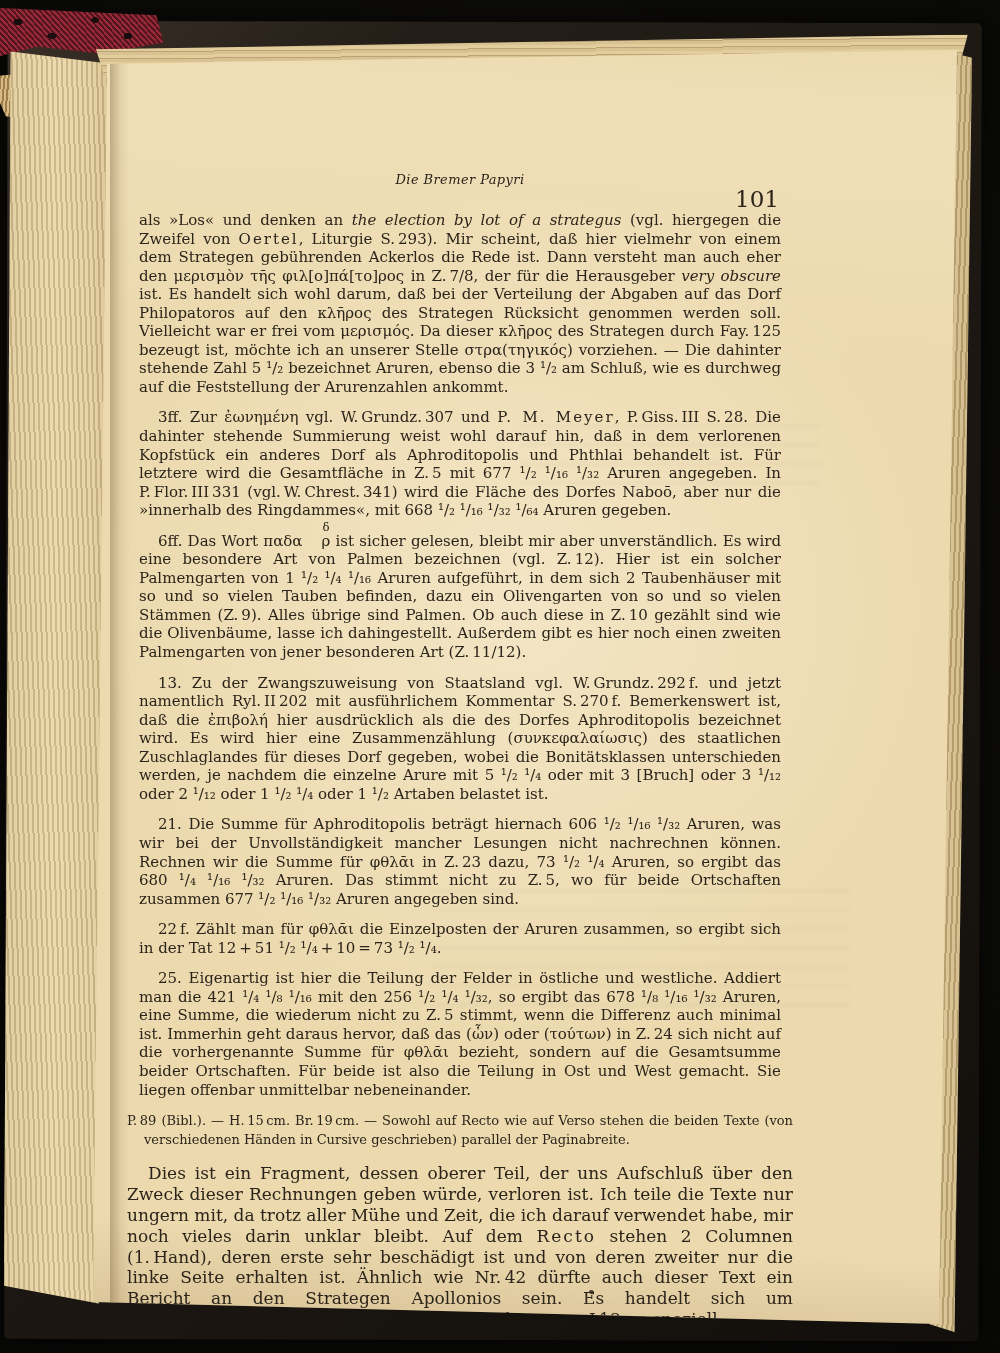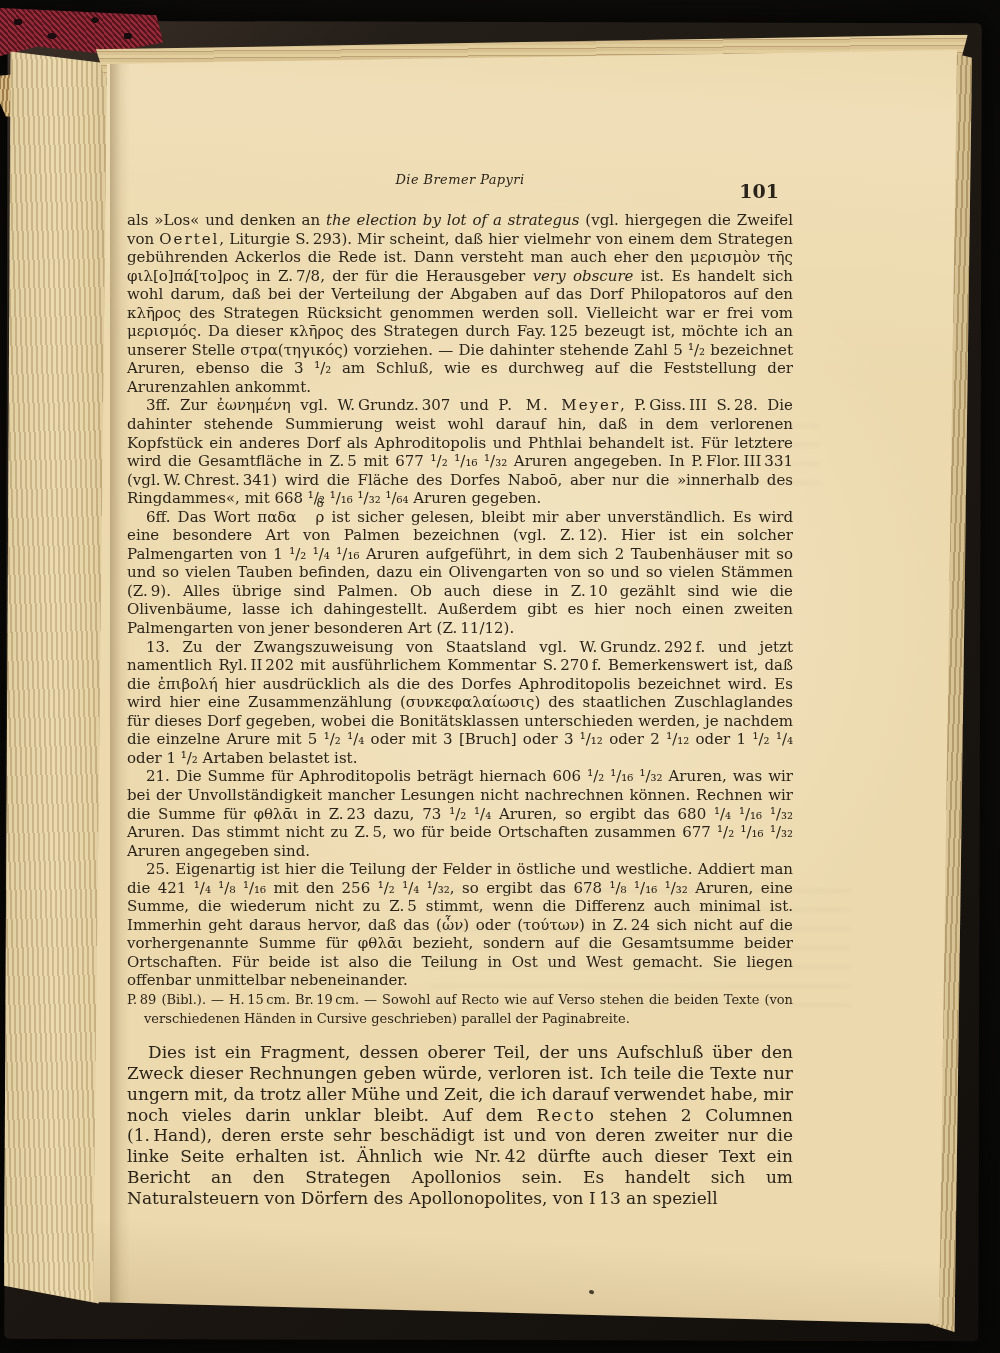--- a/index.html
+++ b/index.html
@@ -80,24 +80,24 @@
     background:repeating-linear-gradient(180deg,#4a4236 0 2px,transparent 2px 19px);}
   .ghost.g1{left:520px;top:425px;width:300px;height:60px;}
   .ghost.g2{left:430px;top:890px;width:420px;height:120px;}
   .speck{position:absolute;left:589px;top:1290px;width:5px;height:4px;border-radius:60% 40% 55% 45%;
     background:#4a4030;transform:rotate(24deg);}
 
   
   .textcol{position:absolute;left:127px;top:172px;width:666px;color:#2b241a;}
   .header{position:relative;height:24px;margin-bottom:15px;}
   .rhead{display:block;text-align:center;font-style:italic;font-size:13px;letter-spacing:.4px;}
-  .pnum{position:absolute;right:14px;top:8px;font-size:19px;font-weight:bold;}
+  .pnum{position:absolute;right:14px;top:14px;font-size:23px;}
 
   .commentary{font-size:15px;line-height:18.55px;text-align:justify;}
-  .commentary p{margin:0;}
+  .commentary p{margin:12px;}
   .commentary p.ind{text-indent:19px;}
 
   .i{font-style:italic;}
   .sp{letter-spacing:2px;}
   .stack{display:inline-block;position:relative;}
   .stack .above{position:absolute;left:.08em;top:-.8em;font-size:.78em;line-height:1;}
 
   .heading{margin:27px 0 9px;text-align:center;font-size:17.5px;font-weight:bold;letter-spacing:.2px;}
   .heading .hnum{margin-right:16px;}
   .meta{margin:0;font-size:13px;line-height:19.4px;text-align:justify;padding-left:17px;text-indent:-17px;}
@@ -125,20 +125,21 @@
         <span class="rhead">Die Bremer Papyri</span>
         <span class="pnum">101</span>
       </div>
 
       <div class="commentary">
           <p class="noind"><span>als »Los« und denken an </span><span class="i">the election by lot of a strategus</span><span> (vgl. hiergegen die Zweifel von </span><span class="sp">Oertel</span><span>, Liturgie S. 293). Mir scheint, daß hier vielmehr von einem dem Strategen gebührenden Ackerlos die Rede ist. Dann versteht man auch eher den μερισμὸν τῆς φιλ[ο]πά[το]ρος in Z. 7/8, der für die Herausgeber </span><span class="i">very obscure</span><span> ist. Es handelt sich wohl darum, daß bei der Verteilung der Abgaben auf das Dorf Philopatoros auf den κλῆρος des Strategen Rücksicht genommen werden soll. Vielleicht war er frei vom μερισμός. Da dieser κλῆρος des Strategen durch Fay. 125 bezeugt ist, möchte ich an unserer Stelle στρα(τηγικός) vorziehen. — Die dahinter stehende Zahl 5&nbsp;¹/₂ bezeichnet Aruren, ebenso die 3&nbsp;¹/₂ am Schluß, wie es durchweg auf die Feststellung der Arurenzahlen ankommt.</span></p>
           <p class="ind"><span>3ff. Zur ἐωνημένη vgl. W. Grundz. 307 und </span><span class="sp">P. M. Meyer</span><span>, P. Giss. III S. 28. Die dahinter stehende Summierung weist wohl darauf hin, daß in dem verlorenen Kopfstück ein anderes Dorf als Aphroditopolis und Phthlai behandelt ist. Für letztere wird die Gesamtfläche in Z. 5 mit 677&nbsp;¹/₂&nbsp;¹/₁₆&nbsp;¹/₃₂ Aruren angegeben. In P. Flor. III 331 (vgl. W. Chrest. 341) wird die Fläche des Dorfes Naboō, aber nur die »innerhalb des Ringdammes«, mit 668&nbsp;¹/₂&nbsp;¹/₁₆ ¹/₃₂&nbsp;¹/₆₄ Aruren gegeben.</span></p>
           <p class="ind"><span>6ff. Das Wort παδα</span><span class="stack"><span class="above">δ</span><span>ρ</span></span><span> ist sicher gelesen, bleibt mir aber unverständlich. Es wird eine besondere Art von Palmen bezeichnen (vgl. Z. 12). Hier ist ein solcher Palmengarten von 1&nbsp;¹/₂&nbsp;¹/₄&nbsp;¹/₁₆ Aruren aufgeführt, in dem sich 2 Taubenhäuser mit so und so vielen Tauben befinden, dazu ein Olivengarten von so und so vielen Stämmen (Z. 9). Alles übrige sind Palmen. Ob auch diese in Z. 10 gezählt sind wie die Olivenbäume, lasse ich dahingestellt. Außerdem gibt es hier noch einen zweiten Palmengarten von jener besonderen Art (Z. 11/12).</span></p>
           <p class="ind"><span>13. Zu der Zwangszuweisung von Staatsland vgl. W. Grundz. 292 f. und jetzt namentlich Ryl. II 202 mit ausführlichem Kommentar S. 270 f. Bemerkenswert ist, daß die ἐπιβολή hier ausdrücklich als die des Dorfes Aphroditopolis bezeichnet wird. Es wird hier eine Zusammenzählung (συνκεφαλαίωσις) des staatlichen Zuschlaglandes für dieses Dorf gegeben, wobei die Bonitätsklassen unterschieden werden, je nachdem die einzelne Arure mit 5&nbsp;¹/₂&nbsp;¹/₄ oder mit 3 [Bruch] oder 3&nbsp;¹/₁₂ oder 2&nbsp;¹/₁₂ oder 1&nbsp;¹/₂&nbsp;¹/₄ oder 1&nbsp;¹/₂ Artaben belastet ist.</span></p>
           <p class="ind"><span>21. Die Summe für Aphroditopolis beträgt hiernach 606&nbsp;¹/₂&nbsp;¹/₁₆&nbsp;¹/₃₂ Aruren, was wir bei der Unvollständigkeit mancher Lesungen nicht nachrechnen können. Rechnen wir die Summe für φθλᾶι in Z. 23 dazu, 73&nbsp;¹/₂&nbsp;¹/₄ Aruren, so ergibt das 680&nbsp;¹/₄&nbsp;¹/₁₆&nbsp;¹/₃₂ Aruren. Das stimmt nicht zu Z. 5, wo für beide Ortschaften zusammen 677&nbsp;¹/₂&nbsp;¹/₁₆&nbsp;¹/₃₂ Aruren angegeben sind.</span></p>
+          <p class="ind"><span>22 f. Zählt man für φθλᾶι die Einzelposten der Aruren zusammen, so ergibt sich in der Tat 12 + 51&nbsp;¹/₂&nbsp;¹/₄ + 10 = 73&nbsp;¹/₂&nbsp;¹/₄.</span></p>
           <p class="ind"><span>25. Eigenartig ist hier die Teilung der Felder in östliche und westliche. Addiert man die 421&nbsp;¹/₄&nbsp;¹/₈&nbsp;¹/₁₆ mit den 256&nbsp;¹/₂&nbsp;¹/₄&nbsp;¹/₃₂, so ergibt das 678&nbsp;¹/₈&nbsp;¹/₁₆&nbsp;¹/₃₂ Aruren, eine Summe, die wiederum nicht zu Z. 5 stimmt, wenn die Differenz auch minimal ist. Immerhin geht daraus hervor, daß das (ὧν) oder (τούτων) in Z. 24 sich nicht auf die vorhergenannte Summe für φθλᾶι bezieht, sondern auf die Gesamtsumme beider Ortschaften. Für beide ist also die Teilung in Ost und West gemacht. Sie liegen offenbar unmittelbar nebeneinander.</span></p>
         </div>
 
 
       <p class="meta">P. 89 (Bibl.). — H. 15 cm. Br. 19 cm. — Sowohl auf Recto wie auf Verso stehen die beiden Texte (von verschiedenen Händen in Cursive geschrieben) parallel der Paginabreite.</p>
 
       <p class="bodytext"><span>Dies ist ein Fragment, dessen oberer Teil, der uns Aufschluß über den Zweck dieser Rechnungen geben würde, verloren ist. Ich teile die Texte nur ungern mit, da trotz aller Mühe und Zeit, die ich darauf verwendet habe, mir noch vieles darin unklar bleibt. Auf dem </span><span class="sp">Recto</span><span> stehen 2 Columnen (1. Hand), deren erste sehr beschädigt ist und von deren zweiter nur die linke Seite erhalten ist. Ähnlich wie Nr. 42 dürfte auch dieser Text ein Bericht an den Strategen Apollonios sein. Es handelt sich um Naturalsteuern von Dörfern des Apollonopolites, von I 13 an speziell</span></p>
     </div>
   </div>
 </div>

